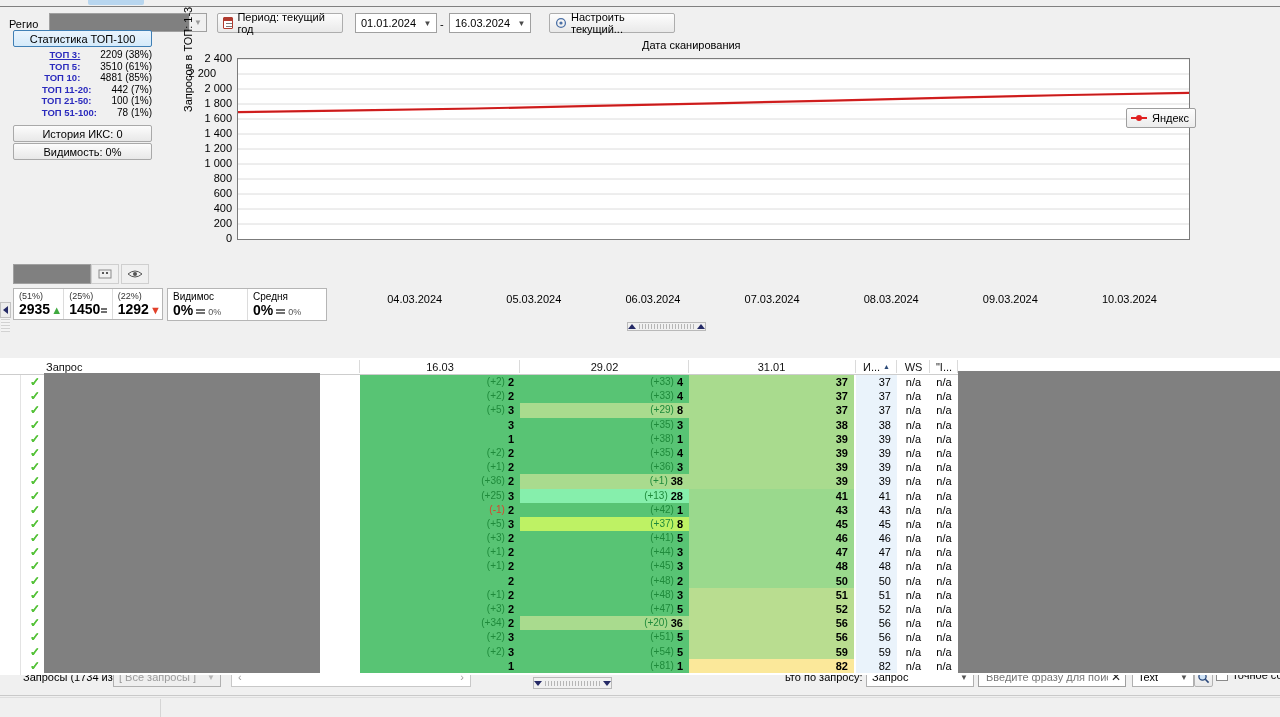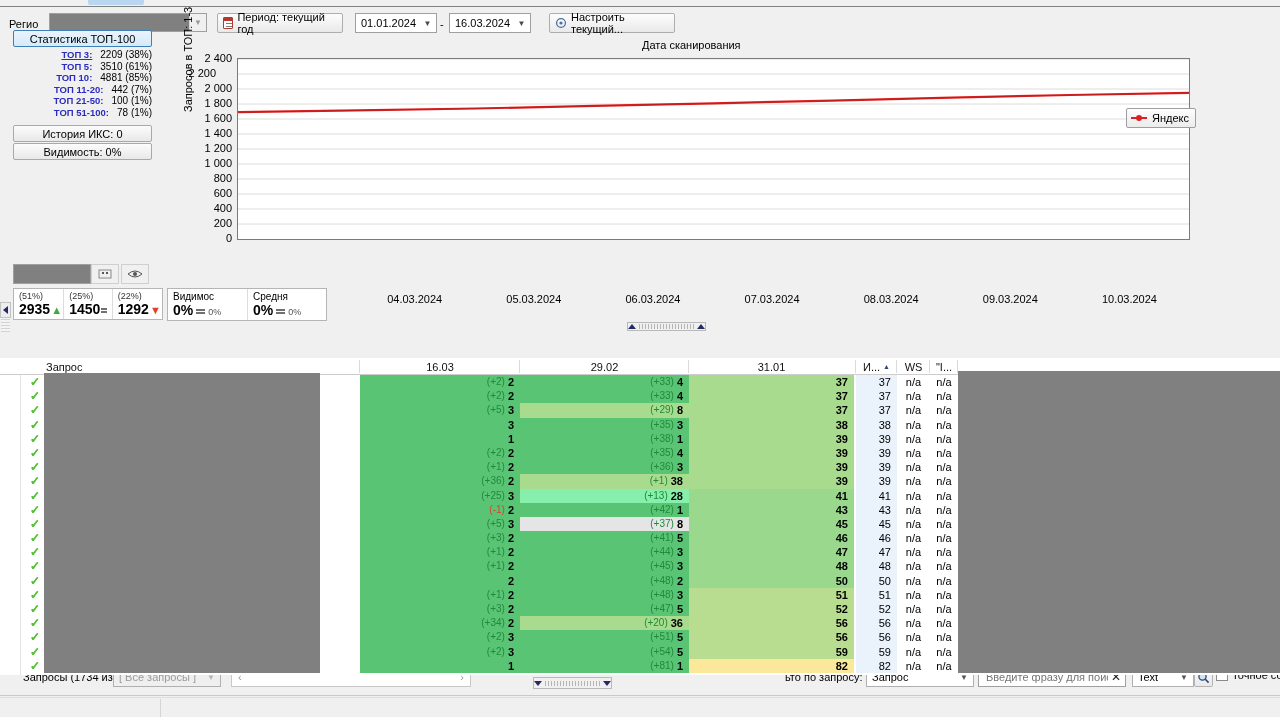--- a/index.html
+++ b/index.html
@@ -55,21 +55,21 @@
       display:flex; align-items:center; justify-content:center; font-size:11px; }
   .stat-top { top:30px; border:1px solid #3f7fb5; background:linear-gradient(#eaf4fd,#d4eafa); }
   .stat-iks { top:125px; }
   .stat-vis { top:143px; }
 
   .toplist { position:absolute; left:13px; top:49px; width:139px; }
   .toprow { height:11.5px; display:flex; align-items:center; justify-content:flex-end;
       font-size:10px; white-space:nowrap; }
   .toprow .k { color:#2b2bbd; font-weight:bold; font-size:9.5px; }
   .toprow .k.u { text-decoration:underline; }
-  .toprow .v { color:#000; margin-left:8px; font-size:10px; }
+  .toprow .v { color:#000; margin-left:20px; font-size:10px; }
 
   
   .chart-title { position:absolute; left:642px; top:39px; font-size:11px; color:#000; }
   .chart-wrap { position:absolute; left:186px; top:50px; width:1010px; height:200px; }
   .ylabel { position:absolute; left:-4px; top:62px; font-size:11px;
       transform:rotate(-90deg); transform-origin:left top; white-space:nowrap; }
   .plot { position:absolute; left:51px; top:8px; width:953px; height:182px;
       background:#fff; border:1px solid #7b7b7b; overflow:hidden; }
   .ytick { position:absolute; right:0; font-size:11px; text-align:right; white-space:nowrap; color:#000;}
   .xtick { position:absolute; top:243px; font-size:11px; text-align:center; color:#000; white-space:nowrap; }
@@ -669,21 +669,21 @@
         </div>
         <div class="row">
           <div class="cell c chkcell">
             <span class="chk">✓</span>
           </div>
           <div class="cell c-grey-left"></div>
           <div class="cell r c-16" style="background: rgb(88, 196, 116);">
             <span class="delta">(+5)</span>
             <span class="pos">3</span>
           </div>
-          <div class="cell r c-29" style="background: #e5e5e5;">
+          <div class="cell r c-29" style="background: #bef264;">
             <span class="delta">(+37)</span>
             <span class="pos">8</span>
           </div>
           <div class="cell r c-31" style="background: rgb(154, 217, 141);">
             <span class="pos">45</span>
           </div>
           <div class="cell r c-i" style="background: rgb(234, 243, 251);">45</div>
           <div class="cell c c-ws">n/a</div>
           <div class="cell c c-i2">n/a</div>
           <div class="cell c-grey-right"></div>

